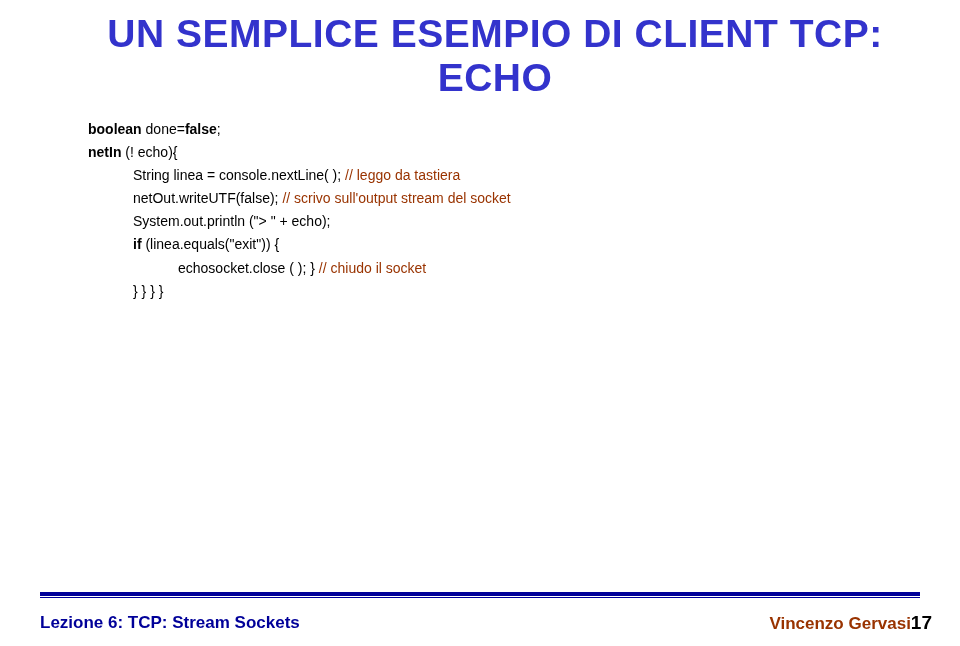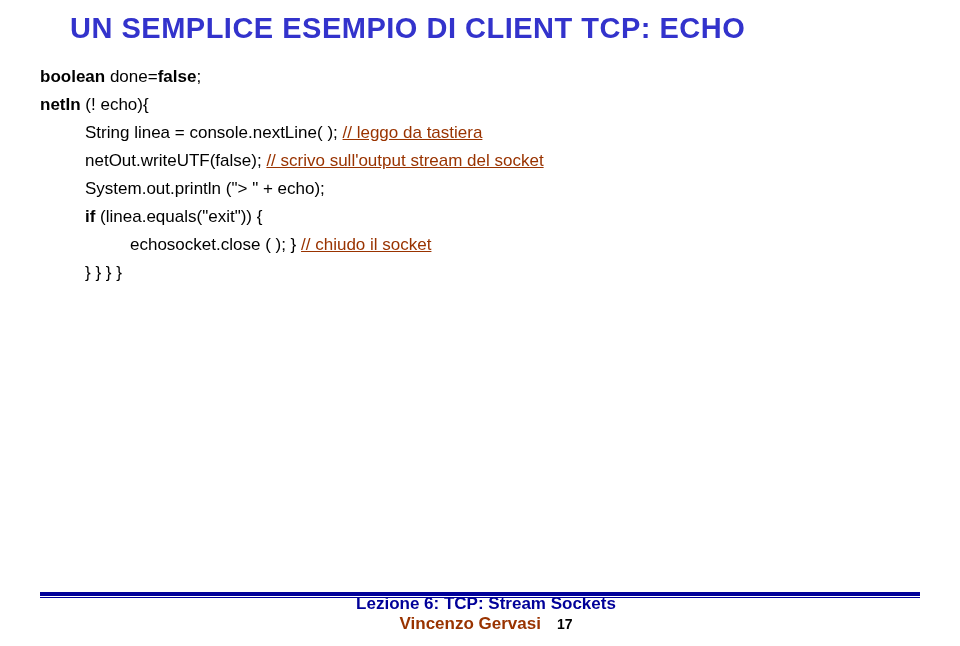--- a/index.html
+++ b/index.html
@@ -17,44 +17,45 @@
     }
     .slide {
       width: 100%;
       height: 100%;
       padding: 12px 40px 0 40px;
       position: relative;
     }
     .title {
       color: #3333cc;
       font-weight: bold;
-      font-size: 29px;
+      font-size: 39px;
       font-family: "Comic Sans MS", cursive, sans-serif;
       letter-spacing: 0.5px;
       margin-bottom: 18px;
       margin-left: 30px;
+      text-align: center;
     }
     .content {
       font-family: "Comic Sans MS", cursive, sans-serif;
-      font-size: 17px;
+      font-size: 14px;
       line-height: 1.65;
       color: #000000;
+      margin-left: 48px;
     }
     .indent1 {
       margin-left: 45px;
     }
     .indent2 {
       margin-left: 90px;
     }
     .bold {
       font-weight: bold;
     }
     .comment {
       color: #993300;
-      text-decoration: underline;
     }
     .divider {
       position: absolute;
       bottom: 48px;
       left: 40px;
       right: 40px;
       height: 6px;
     }
     .divider .thick {
       height: 4px;
@@ -68,39 +69,37 @@
     .footer {
       position: absolute;
       bottom: 12px;
       left: 40px;
       right: 28px;
       display: flex;
       justify-content: space-between;
       align-items: center;
       font-family: Arial, sans-serif;
       font-size: 17px;
-      flex-direction: column;
     }
     .footer-left {
       color: #000099;
       font-weight: bold;
     }
     .footer-right {
       display: flex;
       align-items: baseline;
-      gap: 16px;
     }
     .footer-author {
       color: #993300;
       font-weight: bold;
     }
     .footer-page {
       color: #000000;
       font-weight: bold;
-      font-size: 14px;
+      font-size: 19px;
     }
   </style>
 </head>
 <body>
 
 <div class="slide">
   <div class="title">UN SEMPLICE ESEMPIO DI CLIENT TCP: ECHO</div>
 
   <div class="content">
     <div>

